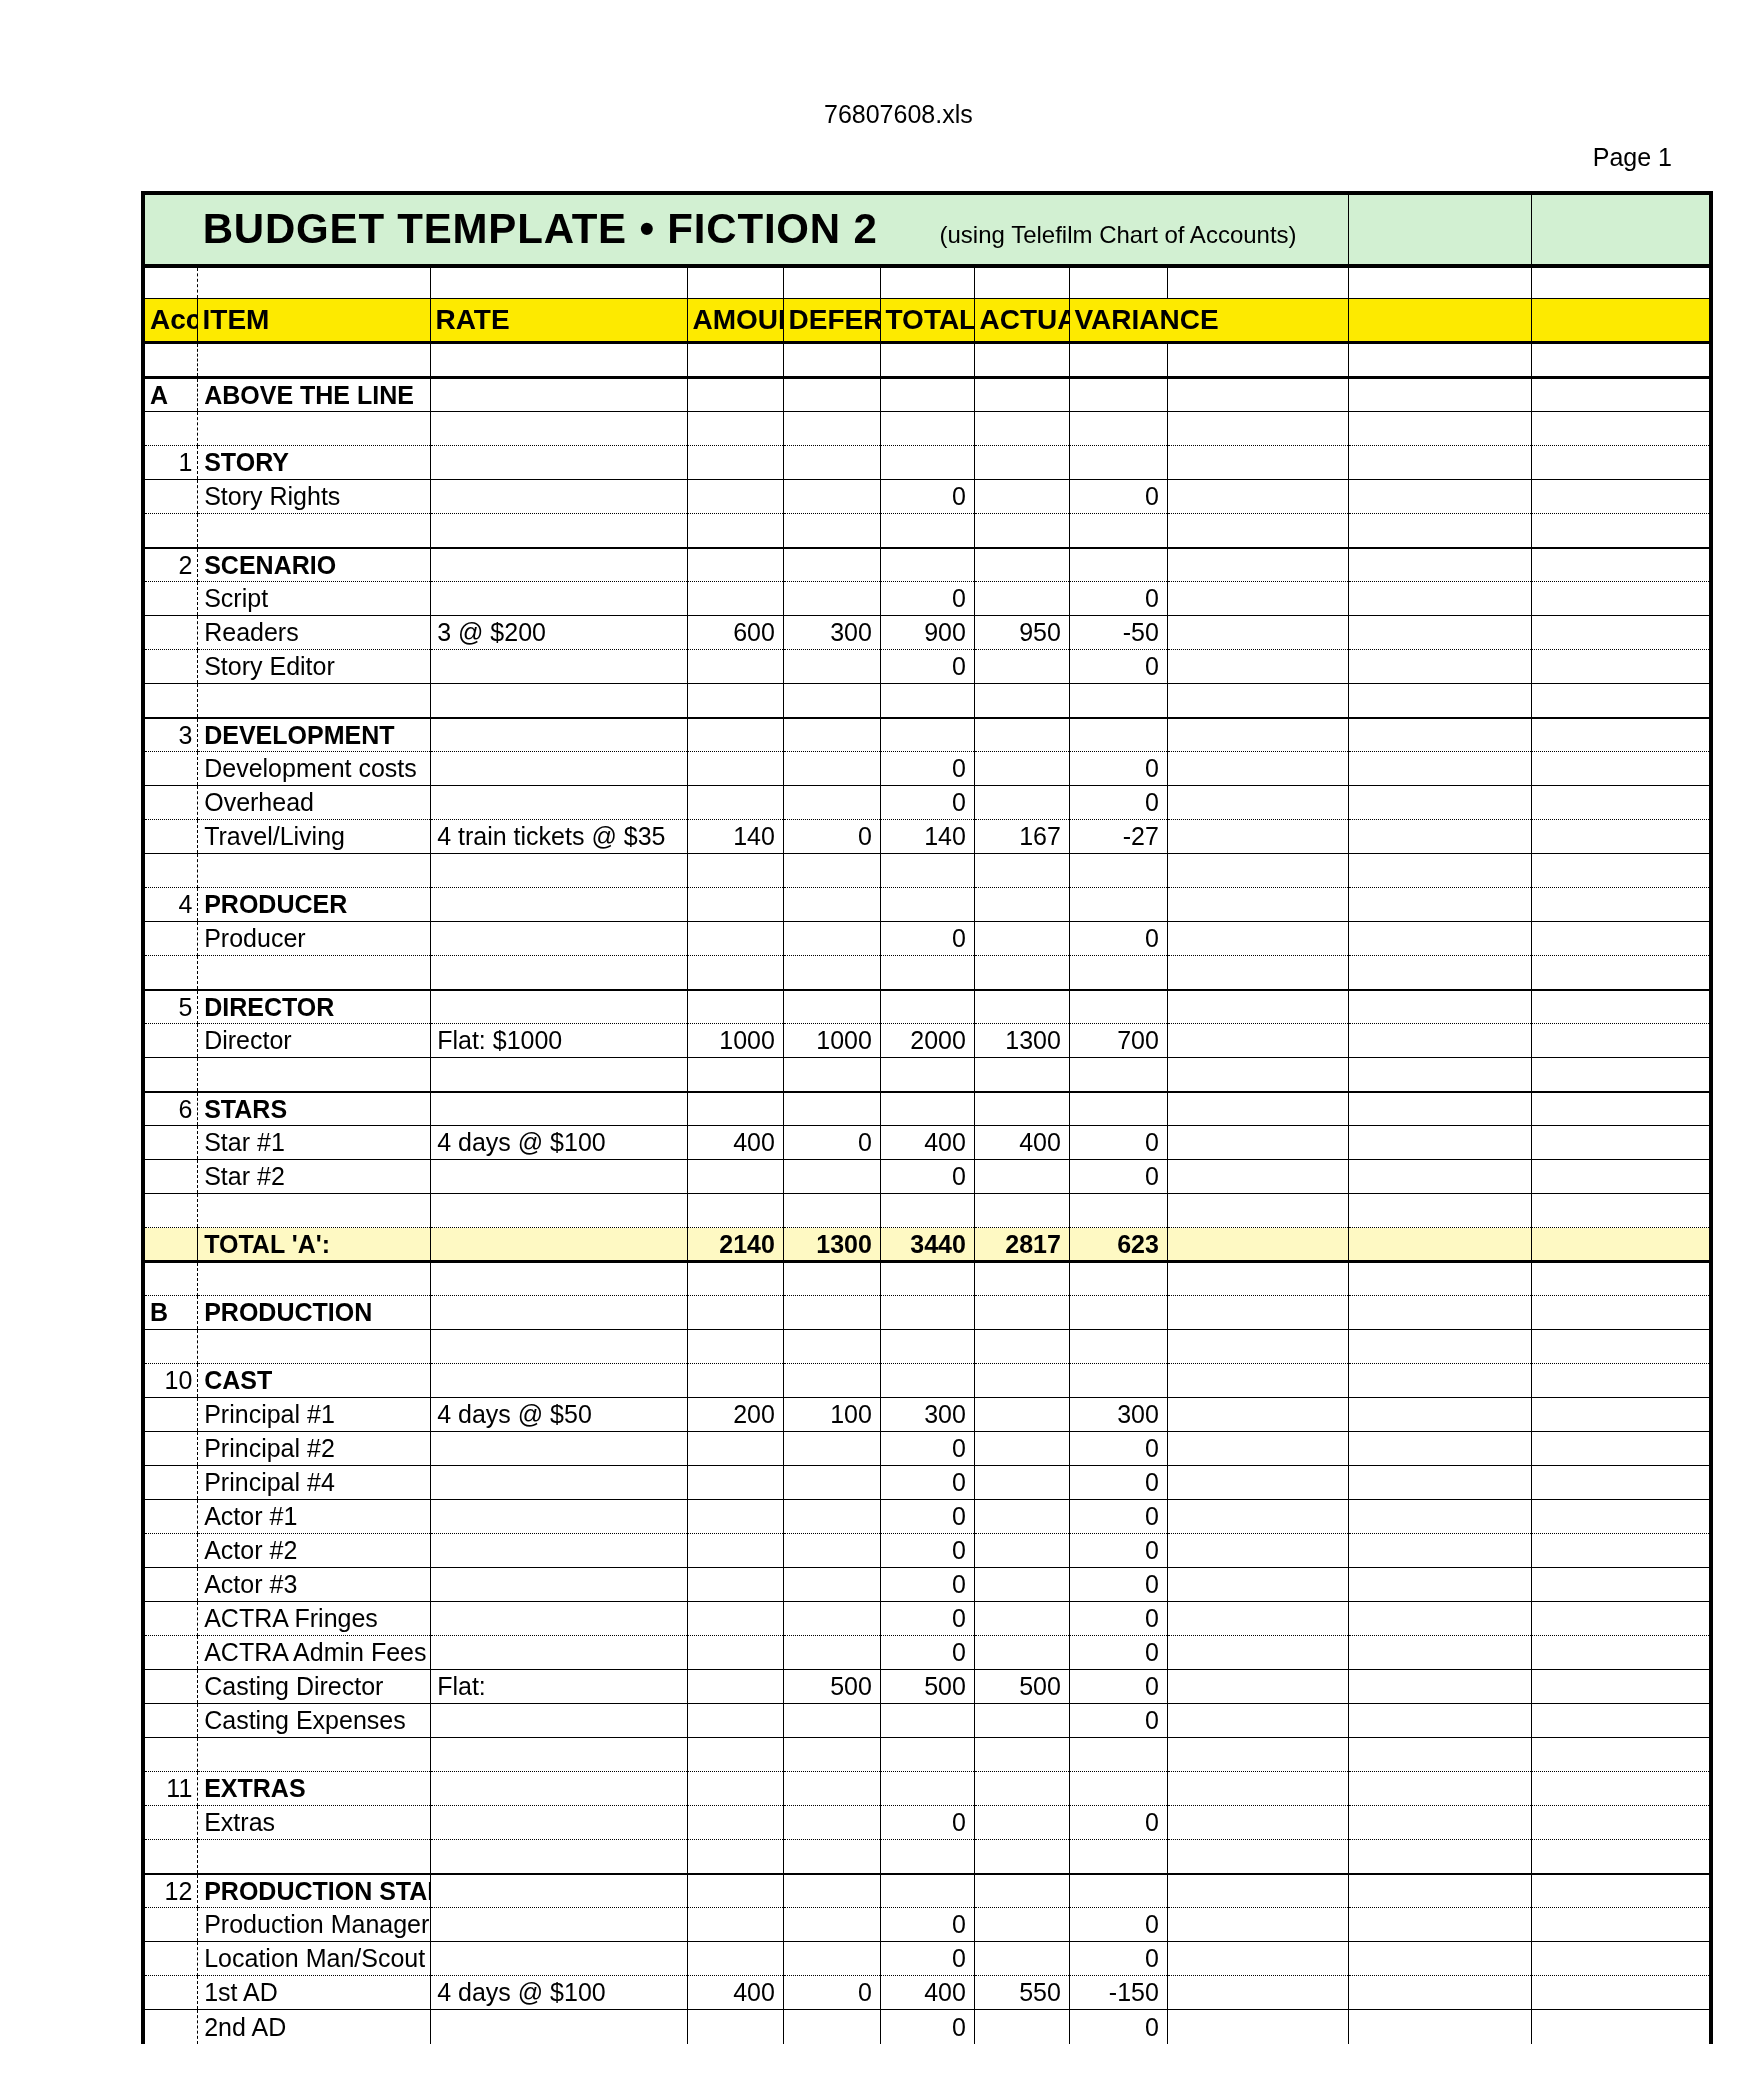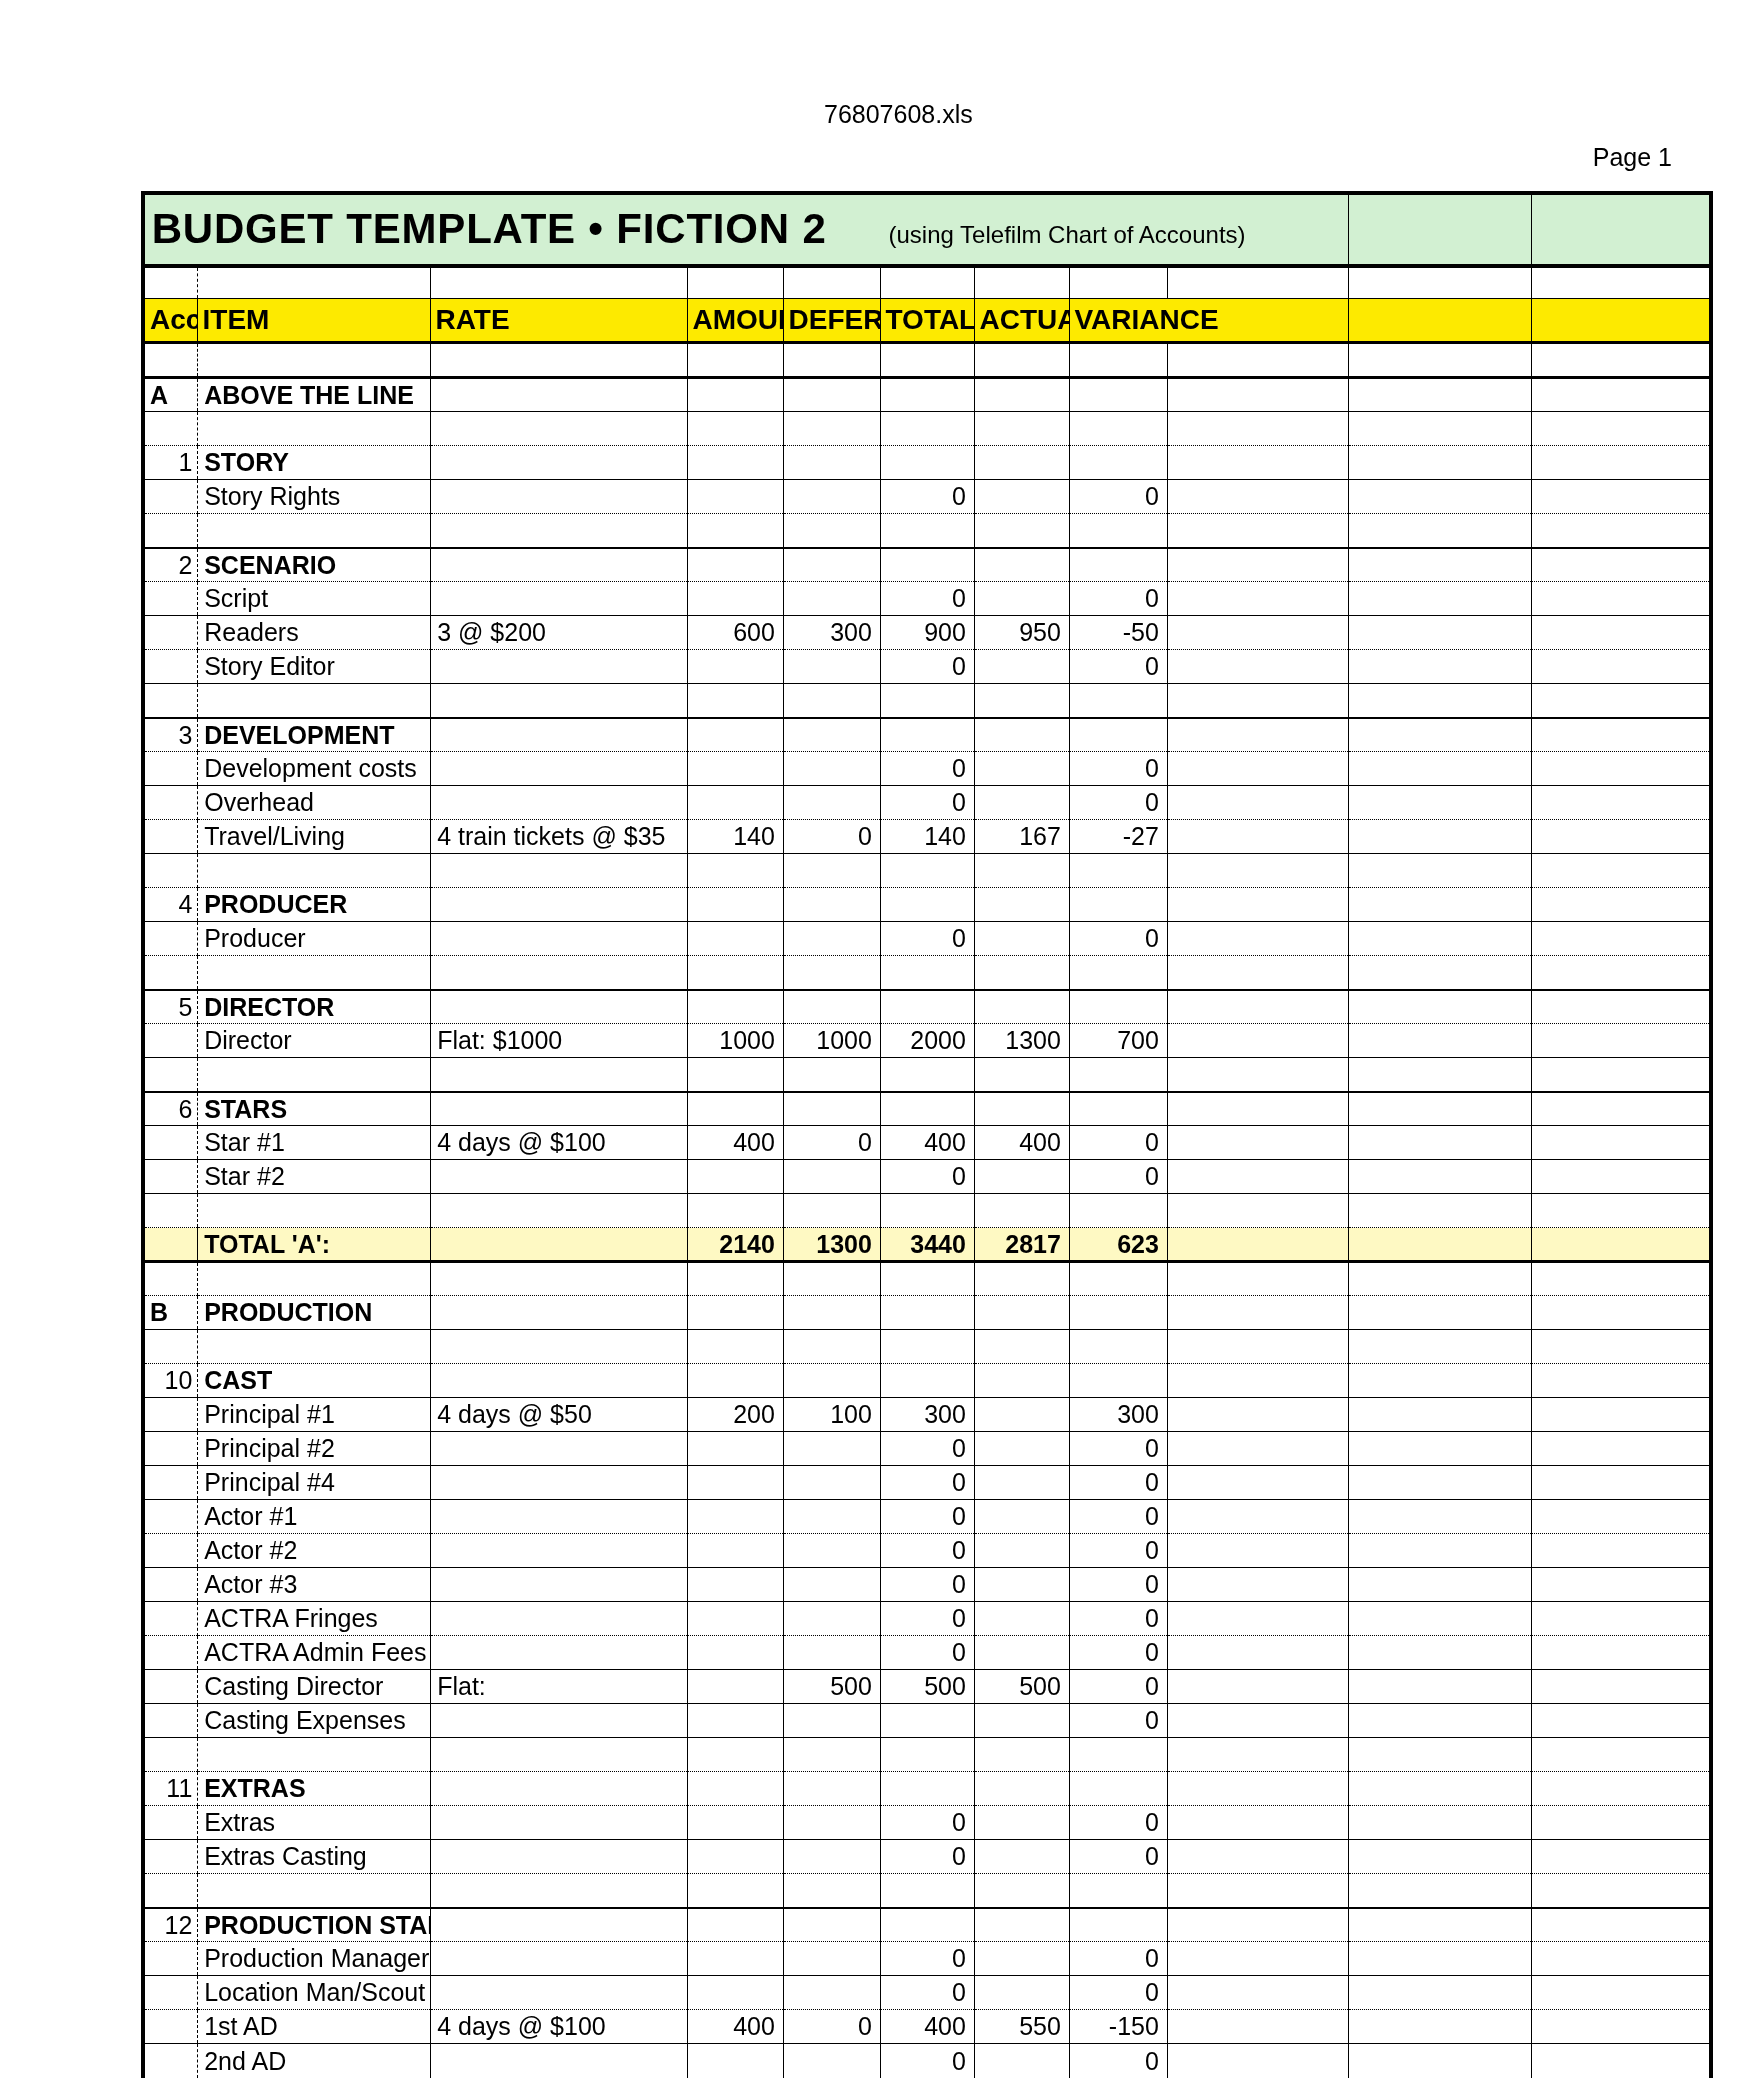--- a/index.html
+++ b/index.html
@@ -52,20 +52,21 @@
     white-space: nowrap;
     padding: 0;
     vertical-align: middle;
   }
   
   tr.title-row td {
     background: #d2f0d2;
     border-top: none;
     border-bottom: 4.2px solid #000;
     height: 69px;
+    text-align: center;
   }
   td.title-cell { padding-left: 6.7px; }
   .big-title {
     font-size: 42px;
     font-weight: bold;
     letter-spacing: 0.8px;
   }
   .sub-title {
     font-size: 24px;
     margin-left: 55px;
@@ -729,33 +730,20 @@
         <td class="c-rate"></td>
         <td class="c-num"></td>
         <td class="c-num"></td>
         <td class="c-num">0</td>
         <td class="c-num"></td>
         <td class="c-num">0</td>
         <td class="c-e"></td>
         <td class="c-e"></td>
         <td class="c-e"></td>
       </tr>
-      <tr class="r-item">
-        <td class="c-acct"></td>
-        <td class="c-item">Extras Casting</td>
-        <td class="c-rate"></td>
-        <td class="c-num"></td>
-        <td class="c-num"></td>
-        <td class="c-num">0</td>
-        <td class="c-num"></td>
-        <td class="c-num">0</td>
-        <td class="c-e"></td>
-        <td class="c-e"></td>
-        <td class="c-e"></td>
-      </tr>
       <tr class="r-blank dt">
         <td class="c-acct"></td>
         <td class="c-item"></td>
         <td class="c-rate"></td>
         <td class="c-num"></td>
         <td class="c-num"></td>
         <td class="c-num"></td>
         <td class="c-num"></td>
         <td class="c-num"></td>
         <td class="c-e"></td>

